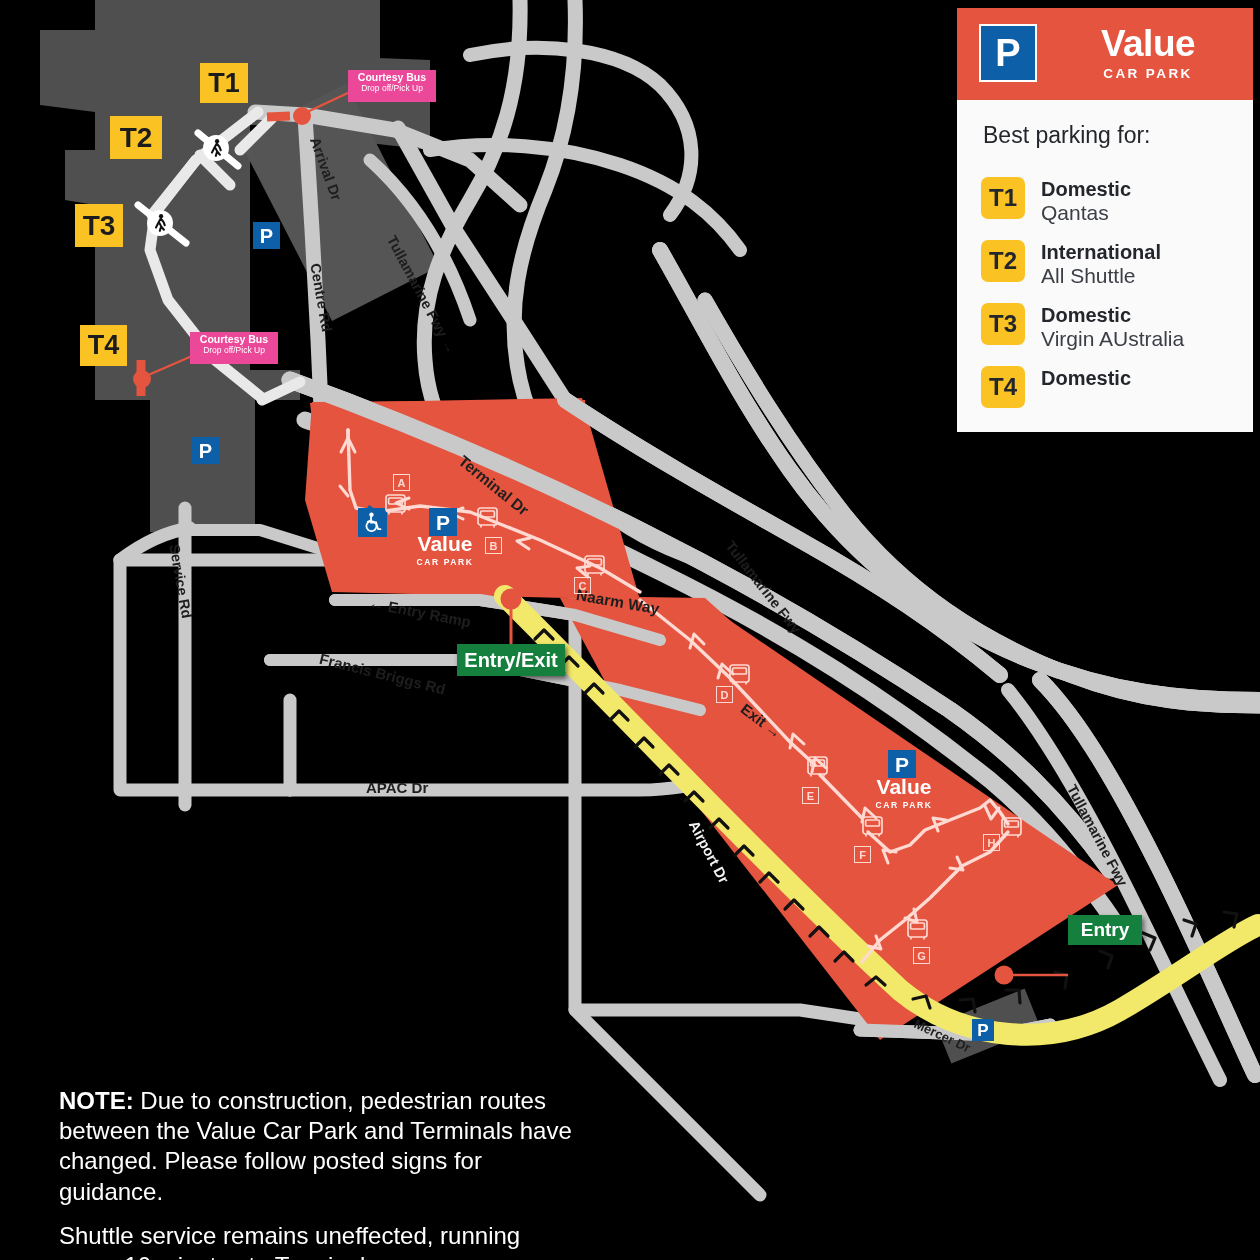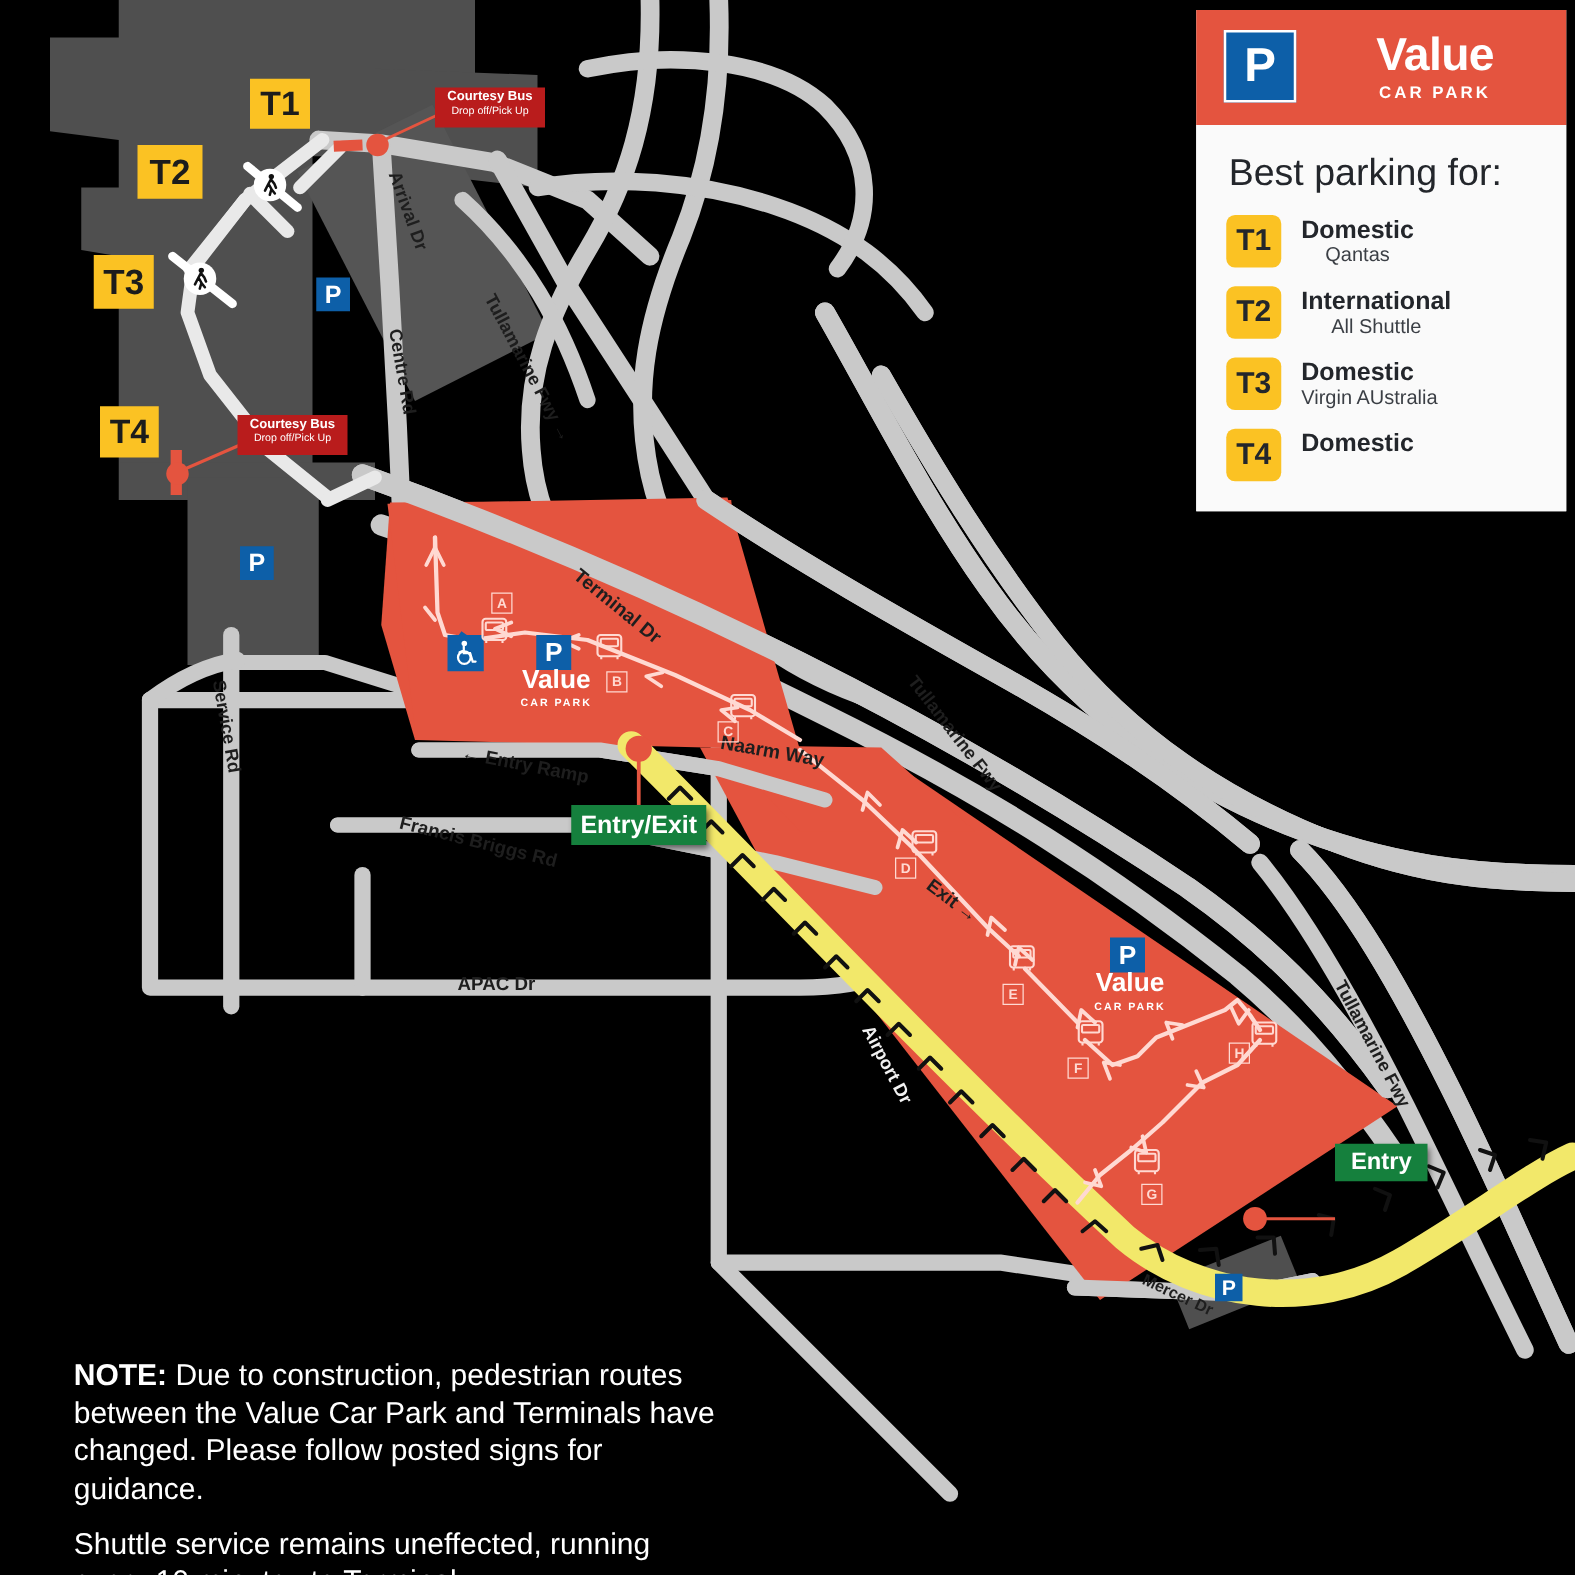--- a/index.html
+++ b/index.html
@@ -17,38 +17,38 @@
   .pbadge{background:#0d5fa8;border:2px solid #ffffff;width:54px;height:54px;
           display:flex;align-items:center;justify-content:center;
           color:#fff;font-size:38px;font-weight:bold;line-height:1;flex:none;}
   #legend-title-wrap{display:flex;flex-direction:column;align-items:center;
                      justify-content:center;flex:1;}
   #legend-title{color:#fff;font-size:37px;font-weight:bold;line-height:1;
                 letter-spacing:-.5px;}
   #legend-sub{color:#fff;font-size:13.5px;font-weight:bold;letter-spacing:2.4px;
               margin-top:4px;}
   #legend-body{padding:22px 20px 24px 24px;background:#fafafa;}
-  #legend-heading{font-size:30px;color:#23262b;margin:0 0 16px 2px;}
+  #legend-heading{font-size:23px;color:#23262b;margin:0 0 28px 2px;}
   .legend-row{display:flex;align-items:flex-start;gap:16px;margin-bottom:14px;}
   .tbadge{background:#fbc223;border-radius:7px;width:44px;height:42px;flex:none;
           display:flex;align-items:center;justify-content:center;
           font-size:24px;font-weight:bold;color:#23262b;line-height:1;}
   .legend-text{padding-top:1px;}
   .legend-strong{font-size:20px;font-weight:bold;color:#23262b;line-height:1.16;}
-  .legend-detail{font-size:16px;color:#3b3f45;line-height:1.18;text-align:center;}
+  .legend-detail{font-size:21px;color:#3b3f45;line-height:1.18;}
 
   
   #note{position:absolute;left:59px;top:1074px;width:520px;color:#fff;}
   #note p{margin:12px 0 14px 0;font-size:24px;line-height:1.26;}
   #note b{font-weight:bold;}
 
   .tbox{position:absolute;background:#fbc223;color:#1c1c1c;font-weight:bold;
         display:flex;align-items:center;justify-content:center;}
 
-  .redtag{position:absolute;background:#b91c1c;color:#fff;text-align:center;
+  .redtag{position:absolute;background:#ec4899;color:#fff;text-align:center;
           line-height:1.1;}
   .redtag .t1{font-weight:bold;}
 
   .bigtag{position:absolute;background:#15803d;color:#fff;font-weight:bold;
           display:flex;align-items:center;justify-content:center;
           box-shadow:2px 3px 5px rgba(0,0,0,.55);}
 
   .roadname{position:absolute;color:#1e1e1e;font-size:14.5px;font-weight:bold;
             white-space:nowrap;transform-origin:left top;}
   .roadname.light{color:#f2f2f2;}

